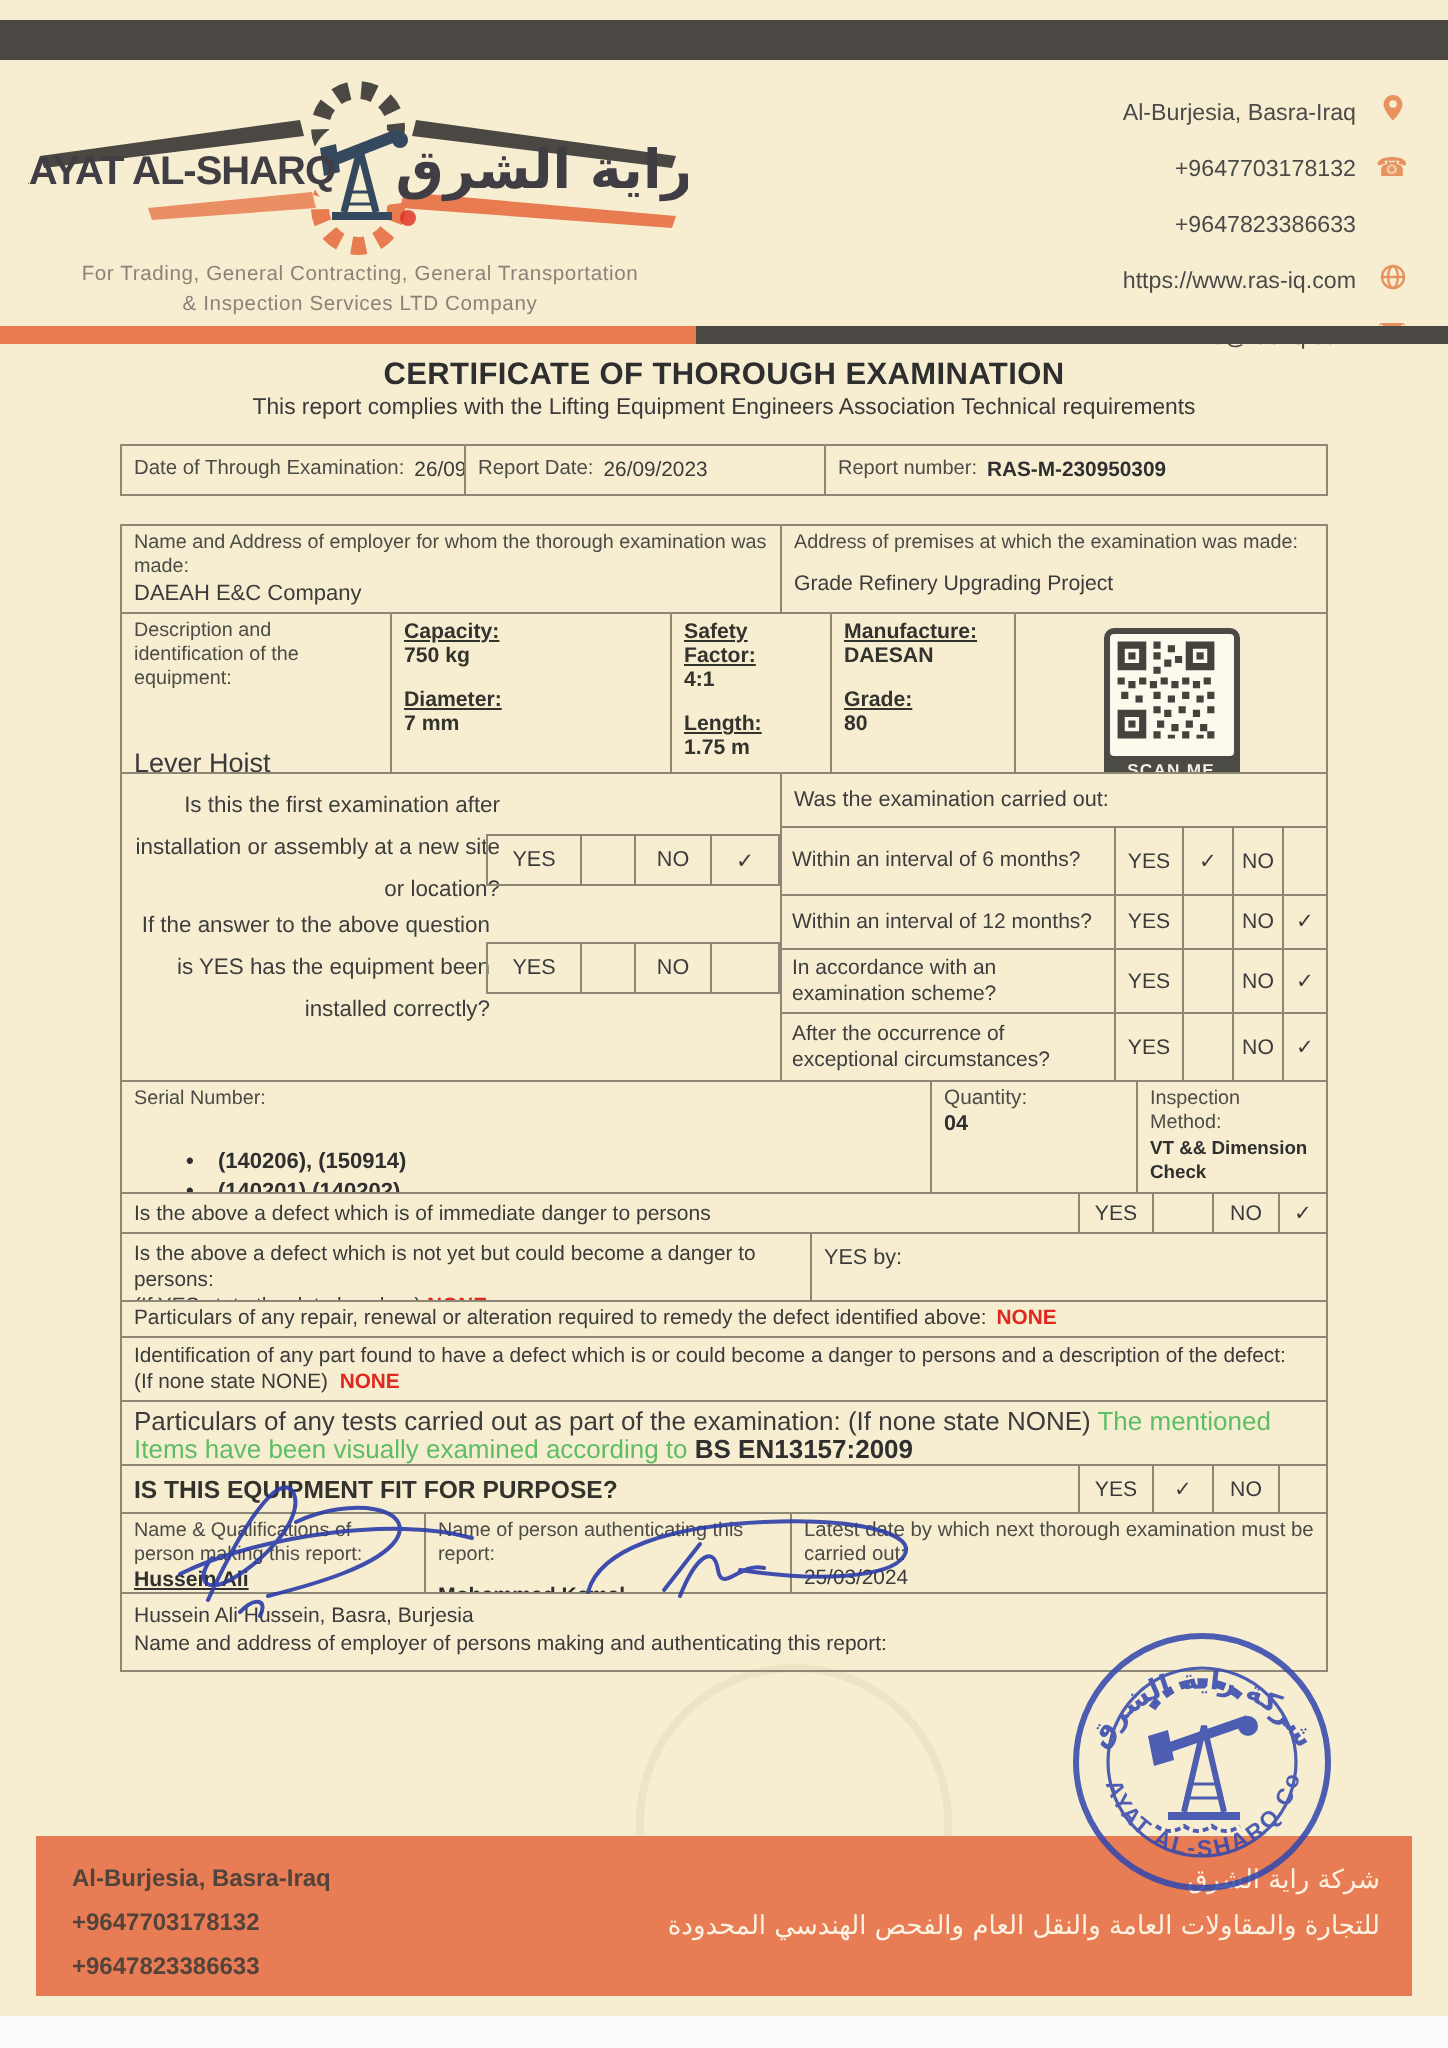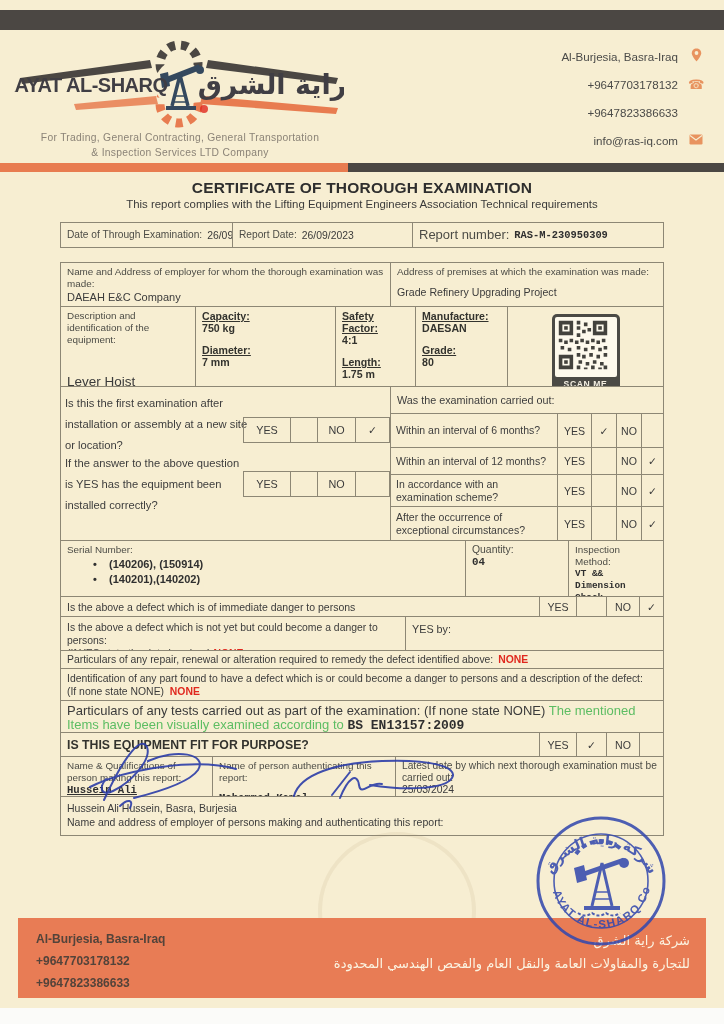--- a/index.html
+++ b/index.html
@@ -22,56 +22,56 @@
   .title{left:0;top:179px;width:724px;text-align:center;font-size:15.5px;font-weight:bold;color:#2e2e2e;letter-spacing:.2px;}
   .subtitle{left:0;top:198px;width:724px;text-align:center;font-size:11.4px;color:#3a3a3a;}
 
   
   .tbl{border:1px solid #8d8775;box-sizing:border-box;}
   .row{display:flex;border-bottom:1px solid #8d8775;box-sizing:border-box;}
   .row:last-child{border-bottom:none;}
   .cell{border-right:1px solid #8d8775;box-sizing:border-box;padding:3px 6px;overflow:hidden;}
   .cell:last-child{border-right:none;}
   .lbl{font-size:9.9px;color:#4c4c46;line-height:12px;}
-  .val{font-weight:bold;color:#2f2f2f;font-family:Liberation Mono, monospace;}
+  .val{font-weight:bold;color:#2f2f2f;}
   .red{color:#e0281e;font-weight:bold;}
   .green{color:#5dbd63;}
   .t1{left:60px;top:222px;width:604px;}
   .t1 .row{height:24px;border-bottom:none;}
   .t1 .cell{display:flex;align-items:center;font-size:10.4px;gap:5px;white-space:nowrap;}
   .main{left:60px;top:262px;width:604px;}
 
   .r-emp{height:44px;} .r-equip{height:80px;} .r-quest{height:154px;}
   .r-serial{height:56px;} .r-danger{height:20px;} .r-notyet{height:34px;}
   .r-repair{height:18px;} .r-ident{height:32px;} .r-tests{height:32px;}
   .r-fit{height:24px;} .r-persons{height:40px;} .r-emp2{height:38px;}
 
   .eq-h{font-size:10.6px;font-weight:bold;text-decoration:underline;color:#33332e;}
   .eq-v{font-size:10.6px;font-weight:bold;color:#33332e;}
   .lever{font-size:13.5px;color:#3a3a3a;margin-top:28px;}
 
   
-  .q-left{position:relative;width:330px;}
+  .q-left{position:relative;width:330px;text-align:right;}
   .q-left .qtext{position:absolute;font-size:11.2px;line-height:21px;color:#3d3d3d;}
   .ynbox{position:absolute;left:182px;width:147px;height:26px;display:flex;border:1px solid #8d8775;box-sizing:border-box;background:transparent;}
   .ynbox div{border-right:1px solid #8d8775;box-sizing:border-box;display:flex;align-items:center;justify-content:center;font-size:10.8px;}
   .ynbox div:last-child{border-right:none;}
   .q-right{flex:1;display:flex;flex-direction:column;}
   .q-head{height:26px;display:flex;align-items:center;padding:0 6px;font-size:10.8px;color:#3d3d3d;}
   .qrow{display:flex;border-top:1px solid #8d8775;box-sizing:border-box;}
   .qrow .qtxt{flex:1;display:flex;align-items:center;padding:1px 5px;font-size:10.5px;line-height:12.5px;color:#3d3d3d;}
   .qrow .gc{border-left:1px solid #8d8775;box-sizing:border-box;display:flex;align-items:center;justify-content:center;font-size:10.6px;}
   .gc.w1{width:34px;} .gc.w2{width:25px;} .gc.w3{width:25px;} .gc.w4{width:22px;}
 
   
   .igrid{display:flex;height:100%;}
   .igrid .gc{border-left:1px solid #8d8775;box-sizing:border-box;display:flex;align-items:center;justify-content:center;font-size:10.6px;}
   .igrid .a{width:37px;} .igrid .b{width:30px;} .igrid .c{width:33px;} .igrid .d{width:24px;}
 
-  .serial-list{margin:1px 0 0 26px;font-size:11px;font-weight:bold;color:#2f2f2f;line-height:15px;}
+  .serial-list{margin:18px 0 0 26px;font-size:11px;font-weight:bold;color:#2f2f2f;line-height:15px;}
   .serial-list .blt{display:inline-block;width:16px;}
 
   .qrwrap{width:62px;background:#4b4a45;border-radius:5px;padding:3px 3px 2px;margin:4px auto 0;}
   .qrwhite{background:#fdf9ec;border-radius:2px;padding:2px;}
   .qrlabel{color:#f4efe2;font-size:8.6px;font-weight:bold;text-align:center;letter-spacing:.6px;padding-top:2px;}
 
   .fitq{font-size:12.3px;font-weight:bold;color:#33332e;display:flex;align-items:center;padding:0 6px;flex:1;}
 
   
   .footbar{left:18px;top:918px;width:688px;height:80px;background:#e87c55;}
@@ -132,20 +132,32 @@
     </div>
     <div class="crow">
       <span>+9647703178132</span>
       <span class="cicon">☎</span>
     </div>
     <div class="crow">
       <span>+9647823386633</span>
       <span class="cicon"></span>
     </div>
     <div class="crow">
+      <span>https://www.ras-iq.com</span>
+      <span class="cicon">
+        <svg width="13" height="13" viewBox="0 0 13 13">
+            <g stroke="#e8935f" fill="none" stroke-width="1.2">
+              <circle cx="6.5" cy="6.5" r="5.5"></circle>
+              <ellipse cx="6.5" cy="6.5" rx="2.4" ry="5.5"></ellipse>
+              <path d="M1,6.5 H12"></path>
+            </g>
+          </svg>
+      </span>
+    </div>
+    <div class="crow">
       <span>info@ras-iq.com</span>
       <span class="cicon">
         <svg width="14" height="11" viewBox="0 0 14 11">
             <rect x="0.5" y="0.5" width="13" height="10" rx="1.2" fill="#e8935f"></rect>
             <path d="M1,1.5 L7,6 L13,1.5" stroke="#f7eed2" stroke-width="1.1" fill="none"></path>
           </svg>
       </span>
     </div>
   </div>
 
@@ -159,21 +171,21 @@
     <div class="row">
       <div class="cell" style="width:172px">
         <span class="lbl" style="font-size:10.2px">Date of Through Examination:</span>
         <span>26/09/2023</span>
       </div>
       <div class="cell" style="width:180px">
         <span class="lbl" style="font-size:10.2px">Report Date:</span>
         <span>26/09/2023</span>
       </div>
       <div class="cell" style="flex:1">
-        <span class="lbl" style="font-size:13px">Report number:</span>
+        <span class="lbl" style="font-size:10px">Report number:</span>
         <span class="val">RAS-M-230950309</span>
       </div>
     </div>
   </div>
 
   <div class="abs tbl main">
 
     <div class="row r-emp">
       <div class="cell" style="width:330px">
         <div class="lbl">Name and Address of employer for whom the thorough examination was made:</div>

